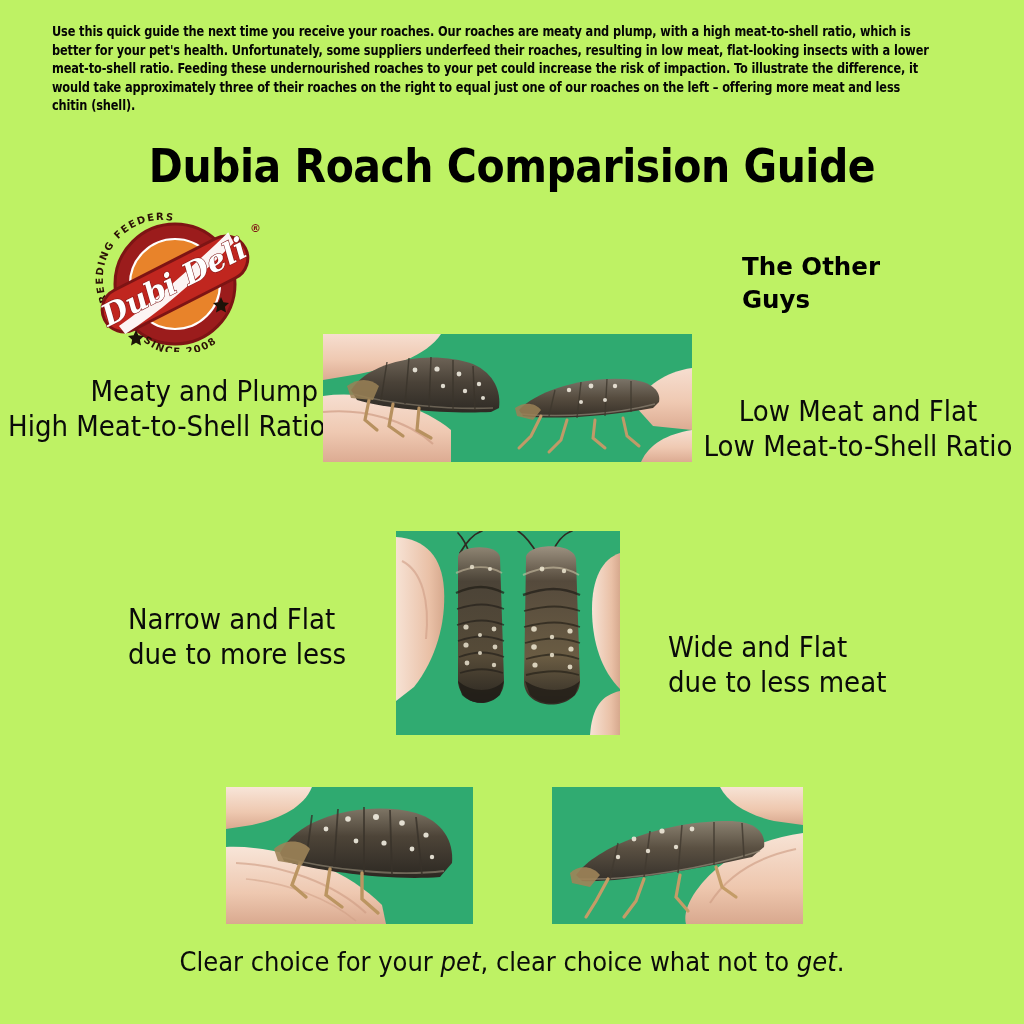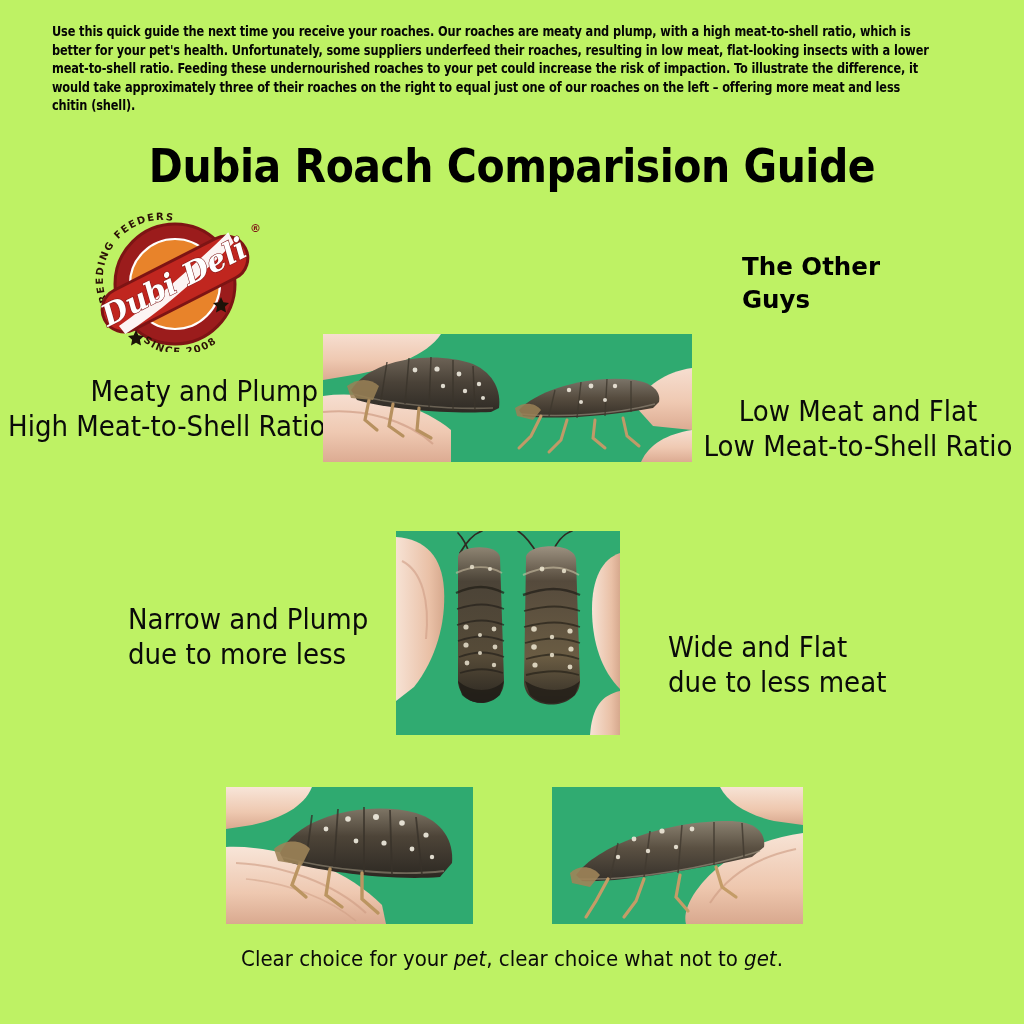--- a/index.html
+++ b/index.html
@@ -90,21 +90,21 @@
   .cap-r2-right { left: 668px; top: 630px; width: 260px; text-align: left; }
 
   
   .tagline {
     position: absolute;
     left: 0;
     top: 946px;
     width: 1024px;
     text-align: center;
     font-family: "DejaVu Sans Condensed", "Liberation Sans", sans-serif;
-    font-size: 22px;
+    font-size: 27px;
     color: #0a0a0a;
   }
   .tagline i { font-style: italic; }
 
   
   .photo {
     position: absolute;
     overflow: hidden;
     background: #2faa70;
   }
@@ -254,21 +254,21 @@
           <path d="M244,86 L238,106 L226,118"></path>
           <path d="M272,86 L270,104 L282,114"></path>
           <path d="M300,84 L304,102 L316,112"></path>
         </g>
         <path d="M192,74 C200,68 212,68 218,76 L210,86 L194,82 Z" fill="#9a8156" opacity="0.85"></path>
       </g>
     </svg>
   </div>
 
   <div class="caption cap-r2-left">
-    <div>Narrow and Plump</div>
+    <div>Narrow and Flat</div>
     <div>due to more less</div>
   </div>
   <div class="caption cap-r2-right">
     <div>Wide and Flat</div>
     <div>due to less meat</div>
   </div>
 
   <div class="photo ph2">
     <svg viewBox="0 0 224 204" preserveAspectRatio="none">
       <defs>

